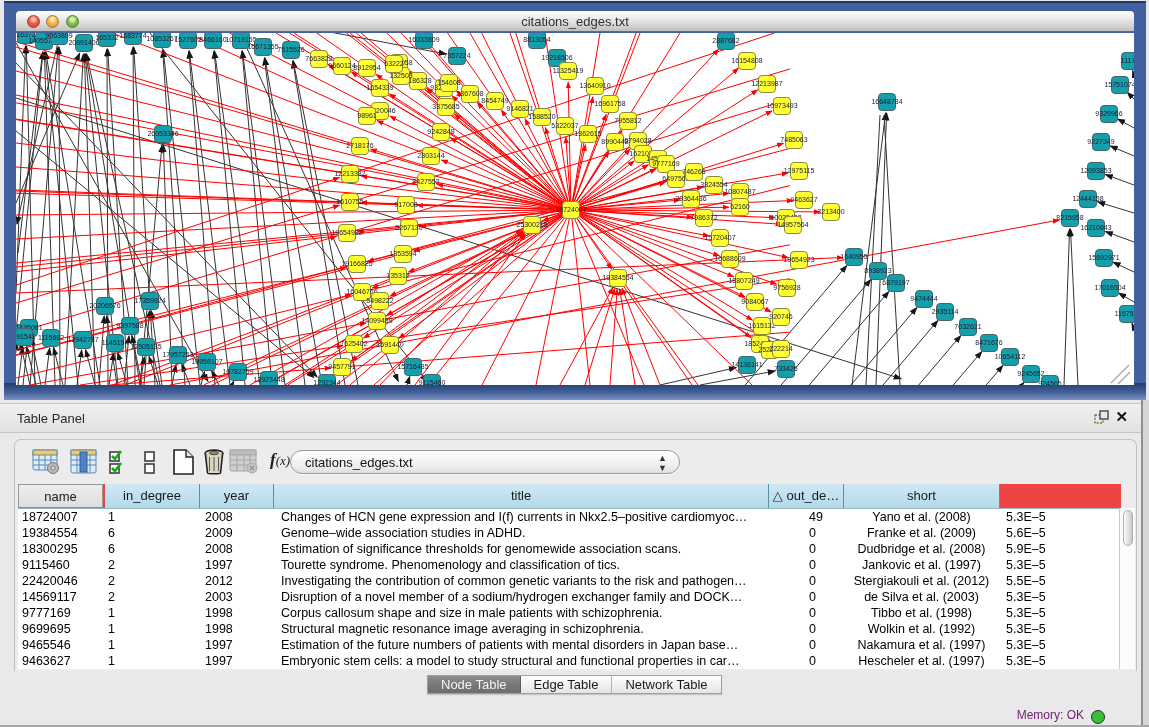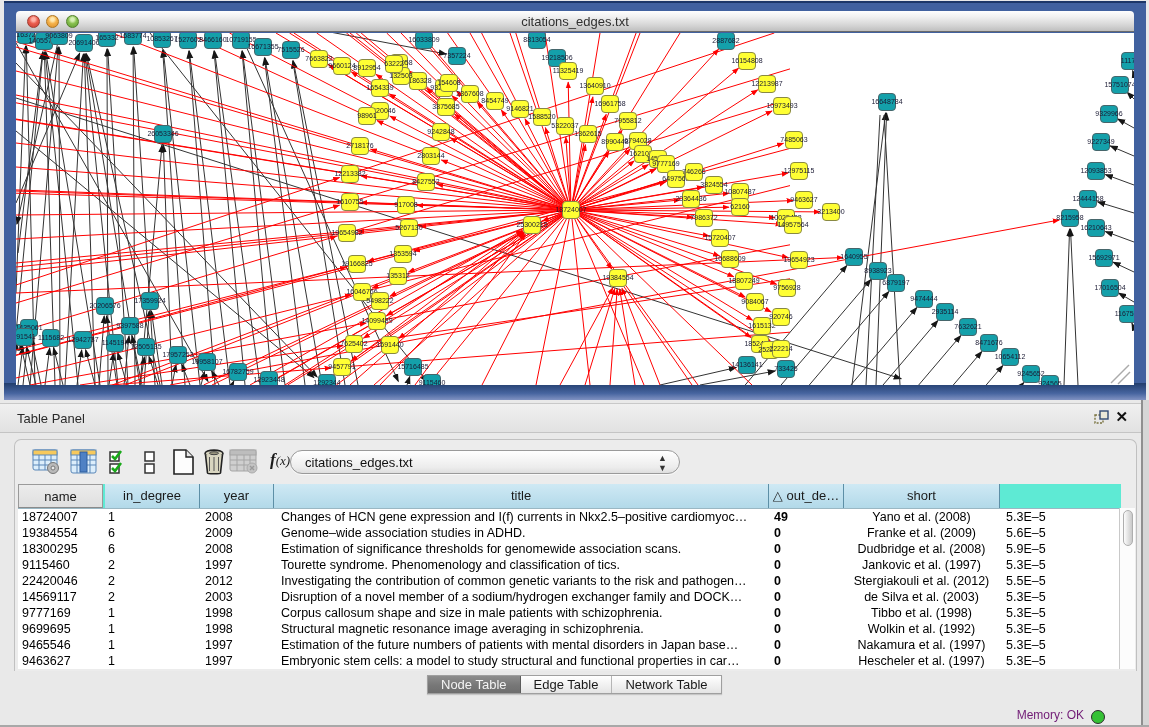--- a/index.html
+++ b/index.html
@@ -34,30 +34,30 @@
 #close-ic { position:absolute; right:13px; top:4px; font-size:15px; font-weight:bold; color:#111; }
 #inner { position:absolute; left:14px; top:39px; width:1123px; height:232px; background:#ececec;
   border:1px solid #c0c0c0; border-radius:7px 7px 0 0; border-bottom:none; }
 #toolbar { position:absolute; left:0; top:0; width:100%; height:44px; }
 #toolbar svg { position:absolute; top:9px; }
 #combo { position:absolute; left:275px; top:10px; width:390px; height:24px;
   background:linear-gradient(#ffffff,#ececec 75%,#dedede); border:1px solid #9a9a9a; border-radius:12px;
   box-shadow:0 1px 0 rgba(255,255,255,.7); }
 #combo .txt { position:absolute; left:14px; top:4px; font-size:13px; color:#111; }
 #combo .arr { position:absolute; right:12px; top:2px; font-size:9px; color:#333; line-height:10px; text-align:center; }
-#thead { position:absolute; left:3px; top:44px; width:1103px; height:24px; background:#5eead4; }
+#thead { position:absolute; left:3px; top:44px; width:1103px; height:24px; background:#ef4444; }
 .hc { position:absolute; top:0; height:24px; font-size:13px; color:#1a1a1a; text-align:center; line-height:24px;
   background:linear-gradient(#cfe9f4,#b2d9e9); border-right:1px solid #5d8fa6; }
 .hc.gray { background:linear-gradient(#ececec,#dfdfdf); border:1px solid #9a9a9a; border-bottom:1px solid #8a8a8a; }
 #tbody { position:absolute; left:3px; top:68px; width:1103px; height:161px; background:#fff; overflow:hidden;
   border-top:1px solid #9ab7c3; }
 .tr { position:relative; height:16px; font-size:12.5px; color:#000; white-space:nowrap; }
 .tr span { position:absolute; top:1px; }
 .c0 { left:4px; } .c1 { left:90px; } .c2 { left:187px; } .c3 { left:263px; width:490px; overflow:hidden; }
-.c4 { left:756px;font-weight:bold; } .c5 { left:825px; width:157px; text-align:center; } .c6 { left:988px; }
+.c4 { left:791px; } .c5 { left:825px; width:157px; text-align:center; } .c6 { left:988px; }
 #vscroll { position:absolute; right:1px; top:68px; width:16px; height:161px; background:#fcfcfc; border-left:1px solid #c9c9c9; }
 #vthumb { position:absolute; left:2.5px; top:2px; width:10px; height:36px; border-radius:5px;
   background:linear-gradient(90deg,#fdfdfd,#c9c9c9); border:1px solid #aeaeae; }
 #tabsrow { position:absolute; left:0; top:271px; width:1149px; height:56px; }
 #seg { position:absolute; left:427px; top:4px; height:19px; display:flex;
   border:1px solid #9f9f9f; border-radius:0; overflow:hidden; background:#fff;
   box-shadow:0 1px 1px rgba(0,0,0,.15); }
 .segb { height:100%; font-size:13px; color:#1a1a1a; line-height:18px; padding:0 13px;
   background:linear-gradient(#ffffff,#efefef 60%,#e4e4e4); border-right:1px solid #b5b5b5; }
 .segb.sel { background:linear-gradient(#8d8d8d,#777777 55%,#6e6e6e); color:#f4f4f4; border-right:1px solid #5c5c5c; }

